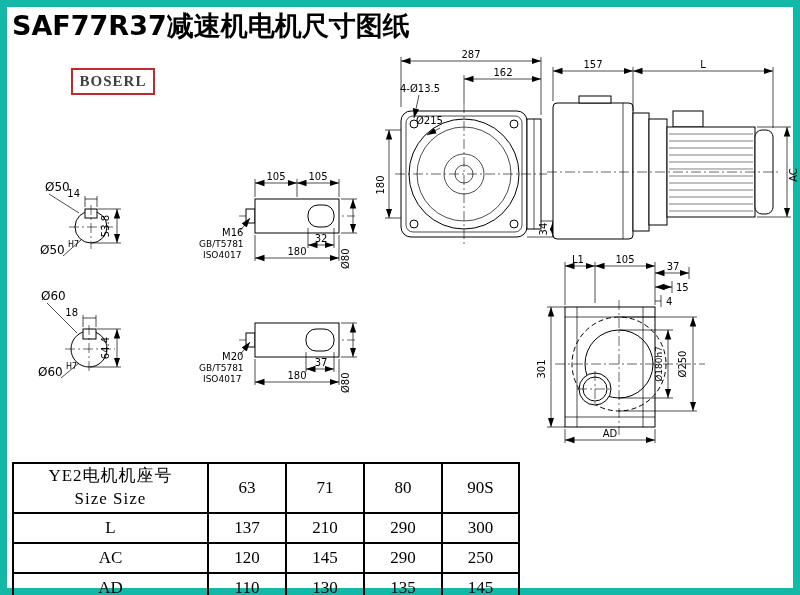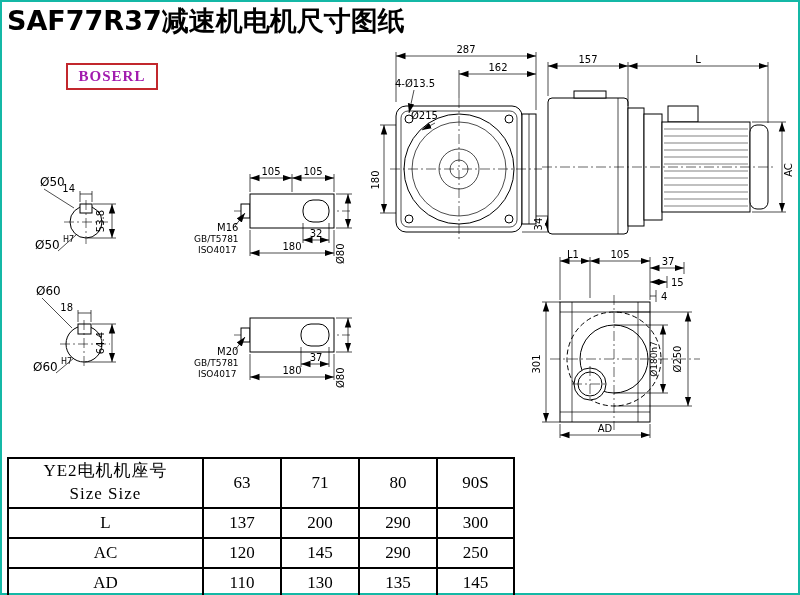--- a/index.html
+++ b/index.html
@@ -1,22 +1,22 @@
 <!DOCTYPE html>
 <html><head>
 <meta charset="utf-8">
 <style>
   * { margin:0; padding:0; box-sizing:border-box; }
   html,body { width:800px; height:595px; }
   body { background:#fff; font-family:"Liberation Sans","DejaVu Sans",sans-serif; position:relative; overflow:hidden; }
-  .page { position:absolute; inset:0; background:#fff; border:2px solid #14b8a6; }
+  .page { position:absolute; inset:0; background:#fff; border:7px solid #14b8a6; }
   .title { position:absolute; left:5px; top:1px; font-size:27px; font-weight:bold; color:#000;
            font-family:"DejaVu Sans","Liberation Sans",sans-serif; white-space:nowrap; }
-  .logo { position:absolute; left:64px; top:61px; width:92px; height:27px; border:2px solid #c2272d;
-          color:#a21caf; font-family:"Liberation Serif","DejaVu Serif",serif; font-weight:bold; font-size:15px;
+  .logo { position:absolute; left:64px; top:61px; width:84px; height:27px; border:2px solid #c2272d;
+          color:#404040; font-family:"Liberation Serif","DejaVu Serif",serif; font-weight:bold; font-size:15px;
           display:flex; align-items:center; justify-content:center; letter-spacing:1px; background:#fff; }
   svg.drawing { position:absolute; left:0; top:0; }
   svg text { font-family:"DejaVu Sans","Liberation Sans",sans-serif; fill:#000; stroke:none; font-size:10.5px; }
   svg text.fs9 { font-size:9px; } svg text.fs8 { font-size:8px; } svg text.fs12 { font-size:12px; } svg text.fs10 { font-size:10px; }
   .ln   { stroke:#000; stroke-width:1; fill:none; }
   .wf   { fill:#fff; }
   .thin { stroke:#000; stroke-width:0.7; fill:none; }
   .fin  { stroke:#000; stroke-width:0.5; fill:none; }
   .cl   { stroke:#000; stroke-width:0.6; fill:none; stroke-dasharray:10 3 2 3; }
   .dsh  { stroke-dasharray:5 3; }
@@ -272,21 +272,21 @@
           <div>Size Size</div>
         </td>
         <td>63</td>
         <td>71</td>
         <td>80</td>
         <td>90S</td>
       </tr>
       <tr class="rw">
         <td>L</td>
         <td>137</td>
-        <td>200</td>
+        <td>210</td>
         <td>290</td>
         <td>300</td>
       </tr>
       <tr class="rw">
         <td>AC</td>
         <td>120</td>
         <td>145</td>
         <td>290</td>
         <td>250</td>
       </tr>

